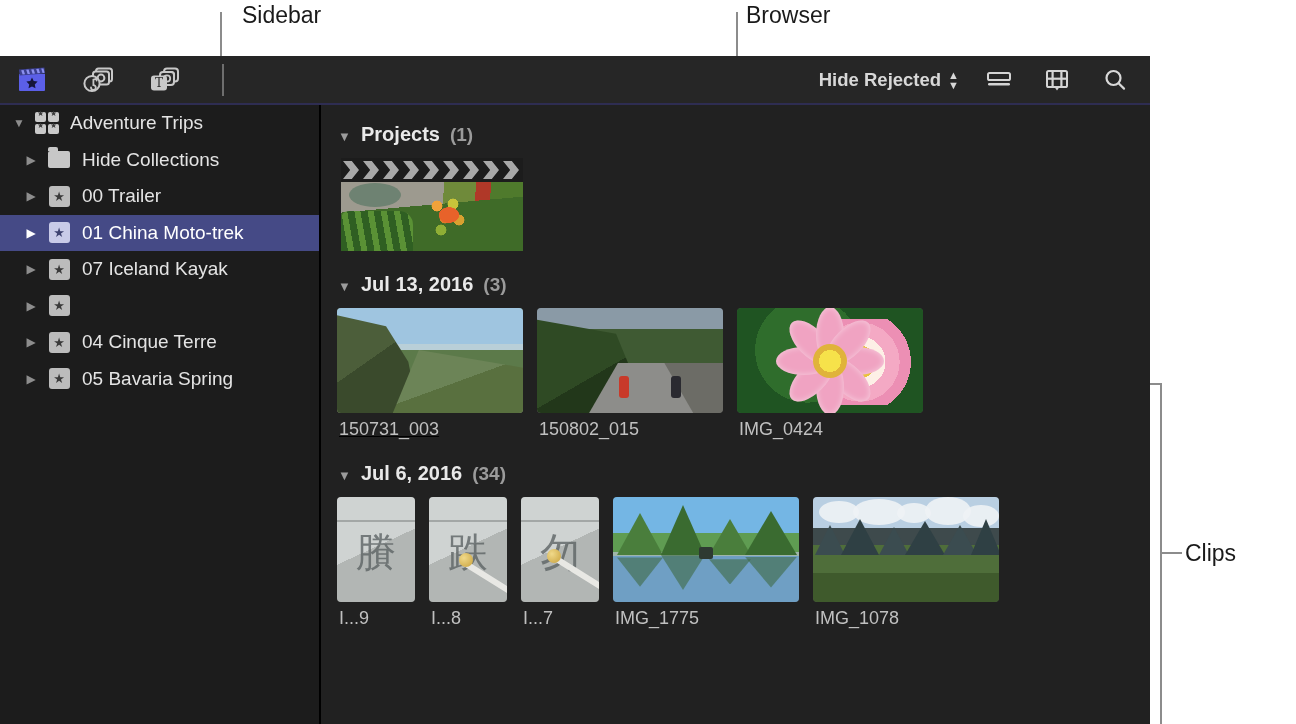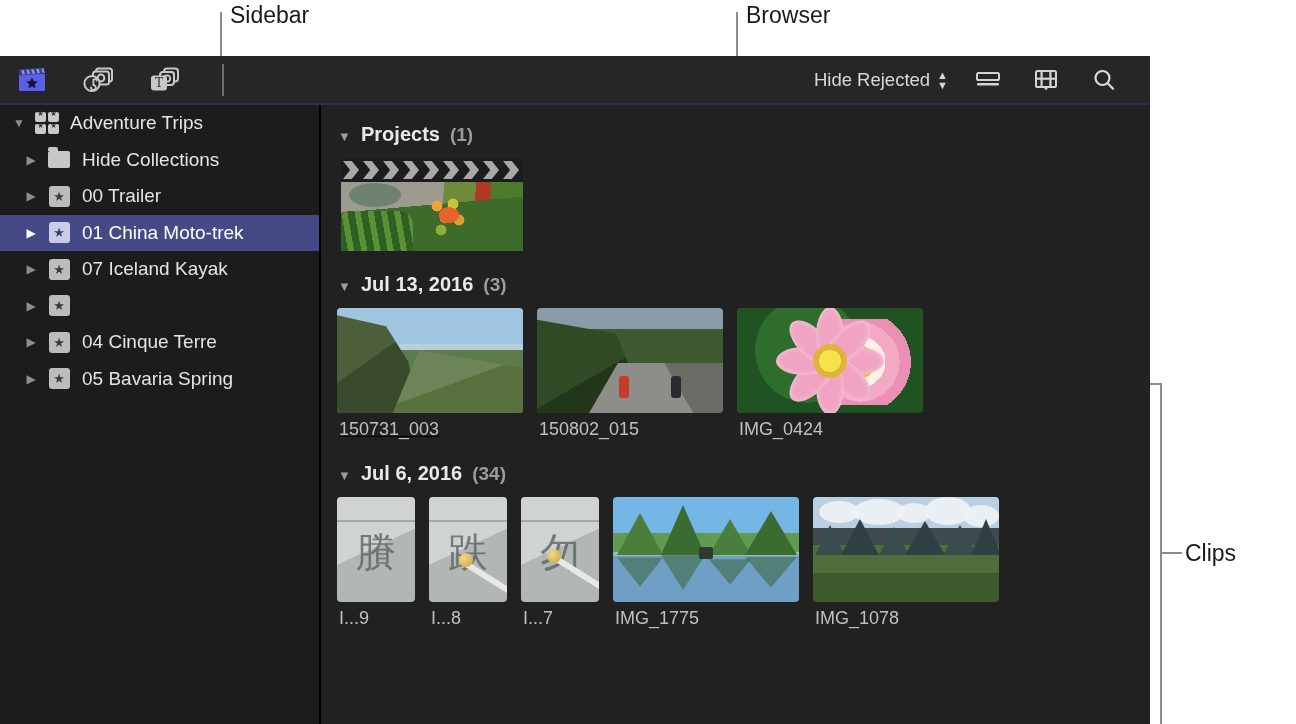--- a/index.html
+++ b/index.html
@@ -40,21 +40,21 @@
     background: #262626;
     display: flex; align-items: center;
   }
   #toolbar-sep-line {
     position: absolute; left: 0; top: 47px; width: 1150px; height: 2px;
     background: #2e2d52;
   }
   .tb-left { display: flex; align-items: center; padding-left: 14px; gap: 30px; }
   .tb-btn { width: 36px; height: 34px; display: flex; align-items: center; justify-content: center; }
   .tb-divider { position: absolute; left: 222px; top: 8px; width: 2px; height: 32px; background: #6e6e6e; }
-  .tb-right { position: absolute; right: 28px; top: 0; height: 48px; display: flex; align-items: center; gap: 22px; }
+  .tb-right { position: absolute; right: 17px; top: 0; height: 48px; display: flex; align-items: center; gap: 22px; font-weight: bold; }
   .hide-rejected {
     color: #d8d8d8; font-size: 18.5px; display: flex; align-items: center; gap: 7px;
   }
   .stepper { display: flex; flex-direction: column; gap: 2px; line-height: 0; }
   .stepper span { font-size: 11px; color: #d8d8d8; line-height: 8px; }
 
   
   #sidebar {
     position: absolute; left: 0; top: 49px;
     width: 319px; height: 619px;
@@ -253,21 +253,21 @@
   .th-karst-valley .cloud {
     position: absolute; background: #eef2f5; border-radius: 50%; opacity: .9;
   }
   .th-karst-valley .kpeak { position: absolute; background: #36474a; }
 </style>
 </head>
 <body>
 
 <div id="root">
 
-  <div class="callout-label" style="left:230px; top:2px;">Sidebar</div>
+  <div class="callout-label" style="left:242px; top:2px;">Sidebar</div>
   <div class="callout-line" style="left:220px; top:12px; width:2px; height:95px;"></div>
 
   <div class="callout-label" style="left:746px; top:2px;">Browser</div>
   <div class="callout-line" style="left:736px; top:12px; width:2px; height:95px;"></div>
 
   <div class="callout-label" style="left:1185px; top:540px;">Clips</div>
 
   <div class="callout-line" style="left:1160px; top:383px; width:2px; height:341px;"></div>
   <div class="callout-line" style="left:1148px; top:383px; width:14px; height:2px;"></div>
   <div class="callout-line" style="left:1162px; top:552px; width:20px; height:2px;"></div>

